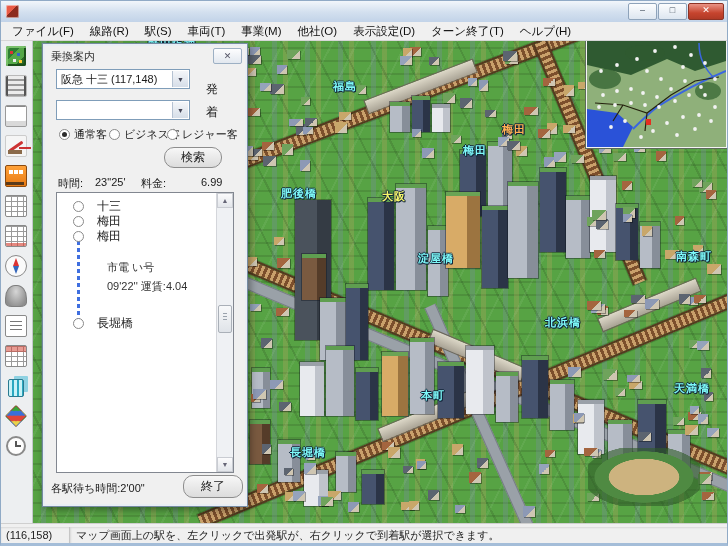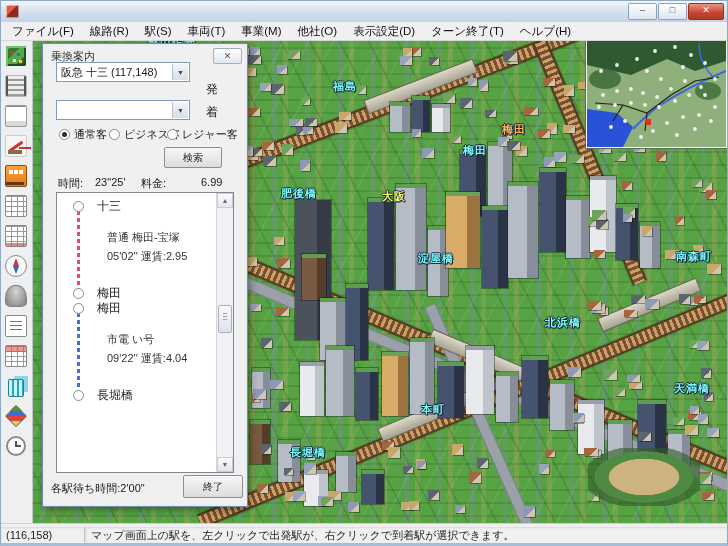--- a/index.html
+++ b/index.html
@@ -98,22 +98,22 @@
   .dlg-close{margin-left:auto;width:27px;height:14px;border:1px solid #9db0c4;border-radius:2px;
     background:linear-gradient(#fdfdfe,#e2e8ef);font-size:9px;color:#556;display:flex;align-items:center;justify-content:center}
   .combo{position:absolute;left:13px;width:134px;height:20px;background:#fff;border:1px solid #7f9db9;
     display:flex;align-items:center;padding-left:4px;box-sizing:border-box;white-space:nowrap;overflow:hidden}
   .combo .arrow{position:absolute;right:1px;top:1px;bottom:1px;width:15px;border-left:1px solid #b5c2d2;
     background:linear-gradient(#f4f6f9,#d6dee8);display:flex;align-items:center;justify-content:center;font-size:7px;color:#445}
   .endlabel{position:absolute;left:163px;font-size:12px}
   .radio{position:absolute;display:flex;align-items:center;gap:4px;font-size:11px}
   .rdot{width:11px;height:11px;border-radius:50%;border:1px solid #8a8a8a;background:#fff;position:relative;box-sizing:border-box}
   .rdot.sel::after{content:"";position:absolute;inset:2px;border-radius:50%;background:#2c2c2c}
-  .btn{position:absolute;border:1px solid #8d8d8d;border-radius:2px;background:linear-gradient(#f7f7f7,#dcdcdc);
-    display:flex;align-items:center;justify-content:center;font-size:10px}
+  .btn{position:absolute;border:1px solid #8d8d8d;border-radius:10px;background:linear-gradient(#f7f7f7,#dcdcdc);
+    display:flex;align-items:center;justify-content:center;font-size:12px}
   .tf{position:absolute;font-size:11px;white-space:nowrap}
   .listbox{position:absolute;left:13px;top:148px;width:178px;height:281px;background:#fff;border:1px solid #828790;
     overflow:hidden;box-sizing:border-box}
   .route{position:absolute;left:0;top:0;right:16px;bottom:0;padding-top:6px}
   .r-station{position:relative;height:15px;display:flex;align-items:center;z-index:2}
   .r-circ{position:absolute;left:16px;width:9px;height:9px;border:1px solid #8a8a8a;border-radius:50%;background:#fff}
   .r-name{margin-left:40px;font-size:12px;color:#222}
   .r-leg{position:relative;height:72px}
   .r-line{position:absolute;left:20px;top:-6px;bottom:-6px;width:3px}
   .r-leg .t1{margin-left:50px;padding-top:16px;font-size:11px;color:#333;white-space:nowrap}
@@ -422,21 +422,21 @@
     <span class="map-label" style="left: 148px; top: 37px; color: rgb(125, 248, 248);">野田阪神</span>
     <span class="map-label" style="left: 333px; top: 79px; color: rgb(125, 248, 248);">福島</span>
     <span class="map-label" style="left: 502px; top: 122px; color: rgb(255, 176, 82);">梅田</span>
     <span class="map-label" style="left: 463px; top: 143px; color: rgb(125, 248, 248);">梅田</span>
     <span class="map-label" style="left: 382px; top: 189px; color: rgb(246, 246, 106);">大阪</span>
     <span class="map-label" style="left: 281px; top: 186px; color: rgb(125, 248, 248);">肥後橋</span>
     <span class="map-label" style="left: 418px; top: 251px; color: rgb(125, 248, 248);">淀屋橋</span>
     <span class="map-label" style="left: 676px; top: 249px; color: rgb(125, 248, 248);">南森町</span>
     <span class="map-label" style="left: 545px; top: 315px; color: rgb(125, 248, 248);">北浜橋</span>
     <span class="map-label" style="left: 674px; top: 381px; color: rgb(125, 248, 248);">天満橋</span>
-    <span class="map-label" style="left: 421px; top: 402px; color: rgb(125, 248, 248);">本町</span>
+    <span class="map-label" style="left: 421px; top: 388px; color: rgb(125, 248, 248);">本町</span>
     <span class="map-label" style="left: 290px; top: 445px; color: rgb(125, 248, 248);">長堀橋</span>
   </div>
 
 <div id="minimap">
   <svg width="139" height="112" viewBox="0 0 139 112">
     <rect width="139" height="112" fill="#8fb07a"></rect>
     <path d="M0 0 H139 V26 L108 36 L80 24 L44 40 L0 30 Z" fill="#2f5a31"></path>
     <ellipse cx="18" cy="44" rx="16" ry="10" fill="#3c6b38" opacity=".85"></ellipse>
     <ellipse cx="121" cy="56" rx="13" ry="9" fill="#3c6b38" opacity=".8"></ellipse>
     <ellipse cx="58" cy="18" rx="20" ry="8" fill="#2f5a31" opacity=".7"></ellipse>
@@ -487,21 +487,21 @@
     <rect x="59" y="84" width="5" height="6" fill="#e62e1f"></rect>
   </svg>
 </div>
 
 <div id="dialog">
   <div class="dlg-title">
     <span>乗換案内</span>
     <span class="dlg-close">✕</span>
   </div>
 
-  <div class="combo" style="top:18px">
+  <div class="combo" style="top:25px">
     <span>阪急 十三 (117,148)</span>
     <span class="arrow">▼</span>
   </div>
   <span class="endlabel" style="top:37px">発</span>
 
   <div class="combo" style="top:56px">
     <span class="arrow">▼</span>
   </div>
   <span class="endlabel" style="top:60px">着</span>
 
@@ -525,25 +525,20 @@
   <span class="tf" style="left:15px;top:132px">時間:</span>
   <span class="tf" style="left:52px;top:132px">23"25'</span>
   <span class="tf" style="left:98px;top:132px">料金:</span>
   <span class="tf" style="left:158px;top:132px">6.99</span>
 
   <div class="listbox">
     <div class="route">
         <div class="r-station">
           <span class="r-circ"></span>
           <span class="r-name">十三</span>
-        </div>
-        <div class="r-leg">
-          <span class="r-line" style="background: repeating-linear-gradient(0deg, rgb(232, 72, 124) 0px, rgb(232, 72, 124) 4px, rgb(255, 255, 255) 4px, rgb(255, 255, 255) 7px);"></span>
-          <div class="t1">普通 梅田-宝塚</div>
-          <div class="t2">05'02'' 運賃:2.95</div>
         </div>
         <div class="r-station">
           <span class="r-circ"></span>
           <span class="r-name">梅田</span>
         </div>
         <div class="r-station">
           <span class="r-circ"></span>
           <span class="r-name">梅田</span>
         </div>
         <div class="r-leg">
@@ -561,17 +556,17 @@
       <div class="sthumb"></div>
       <div class="sbtn" style="bottom:0">▼</div>
     </div>
   </div>
 
   <span class="tf" style="left:8px;top:437px">各駅待ち時間:2'00"</span>
   <div class="btn" style="left:140px;top:431px;width:58px;height:21px">終了</div>
 </div>
 
 <div id="statusbar">
-  <div class="sp" style="width:85px">(116,158)</div>
+  <div class="sp" style="width:70px">(116,158)</div>
   <div class="sp" style="flex:1;border-right:none">マップ画面上の駅を、左クリックで出発駅が、右クリックで到着駅が選択できます。</div>
 </div>
 
 <div id="frame"></div>
 
 </body></html>

